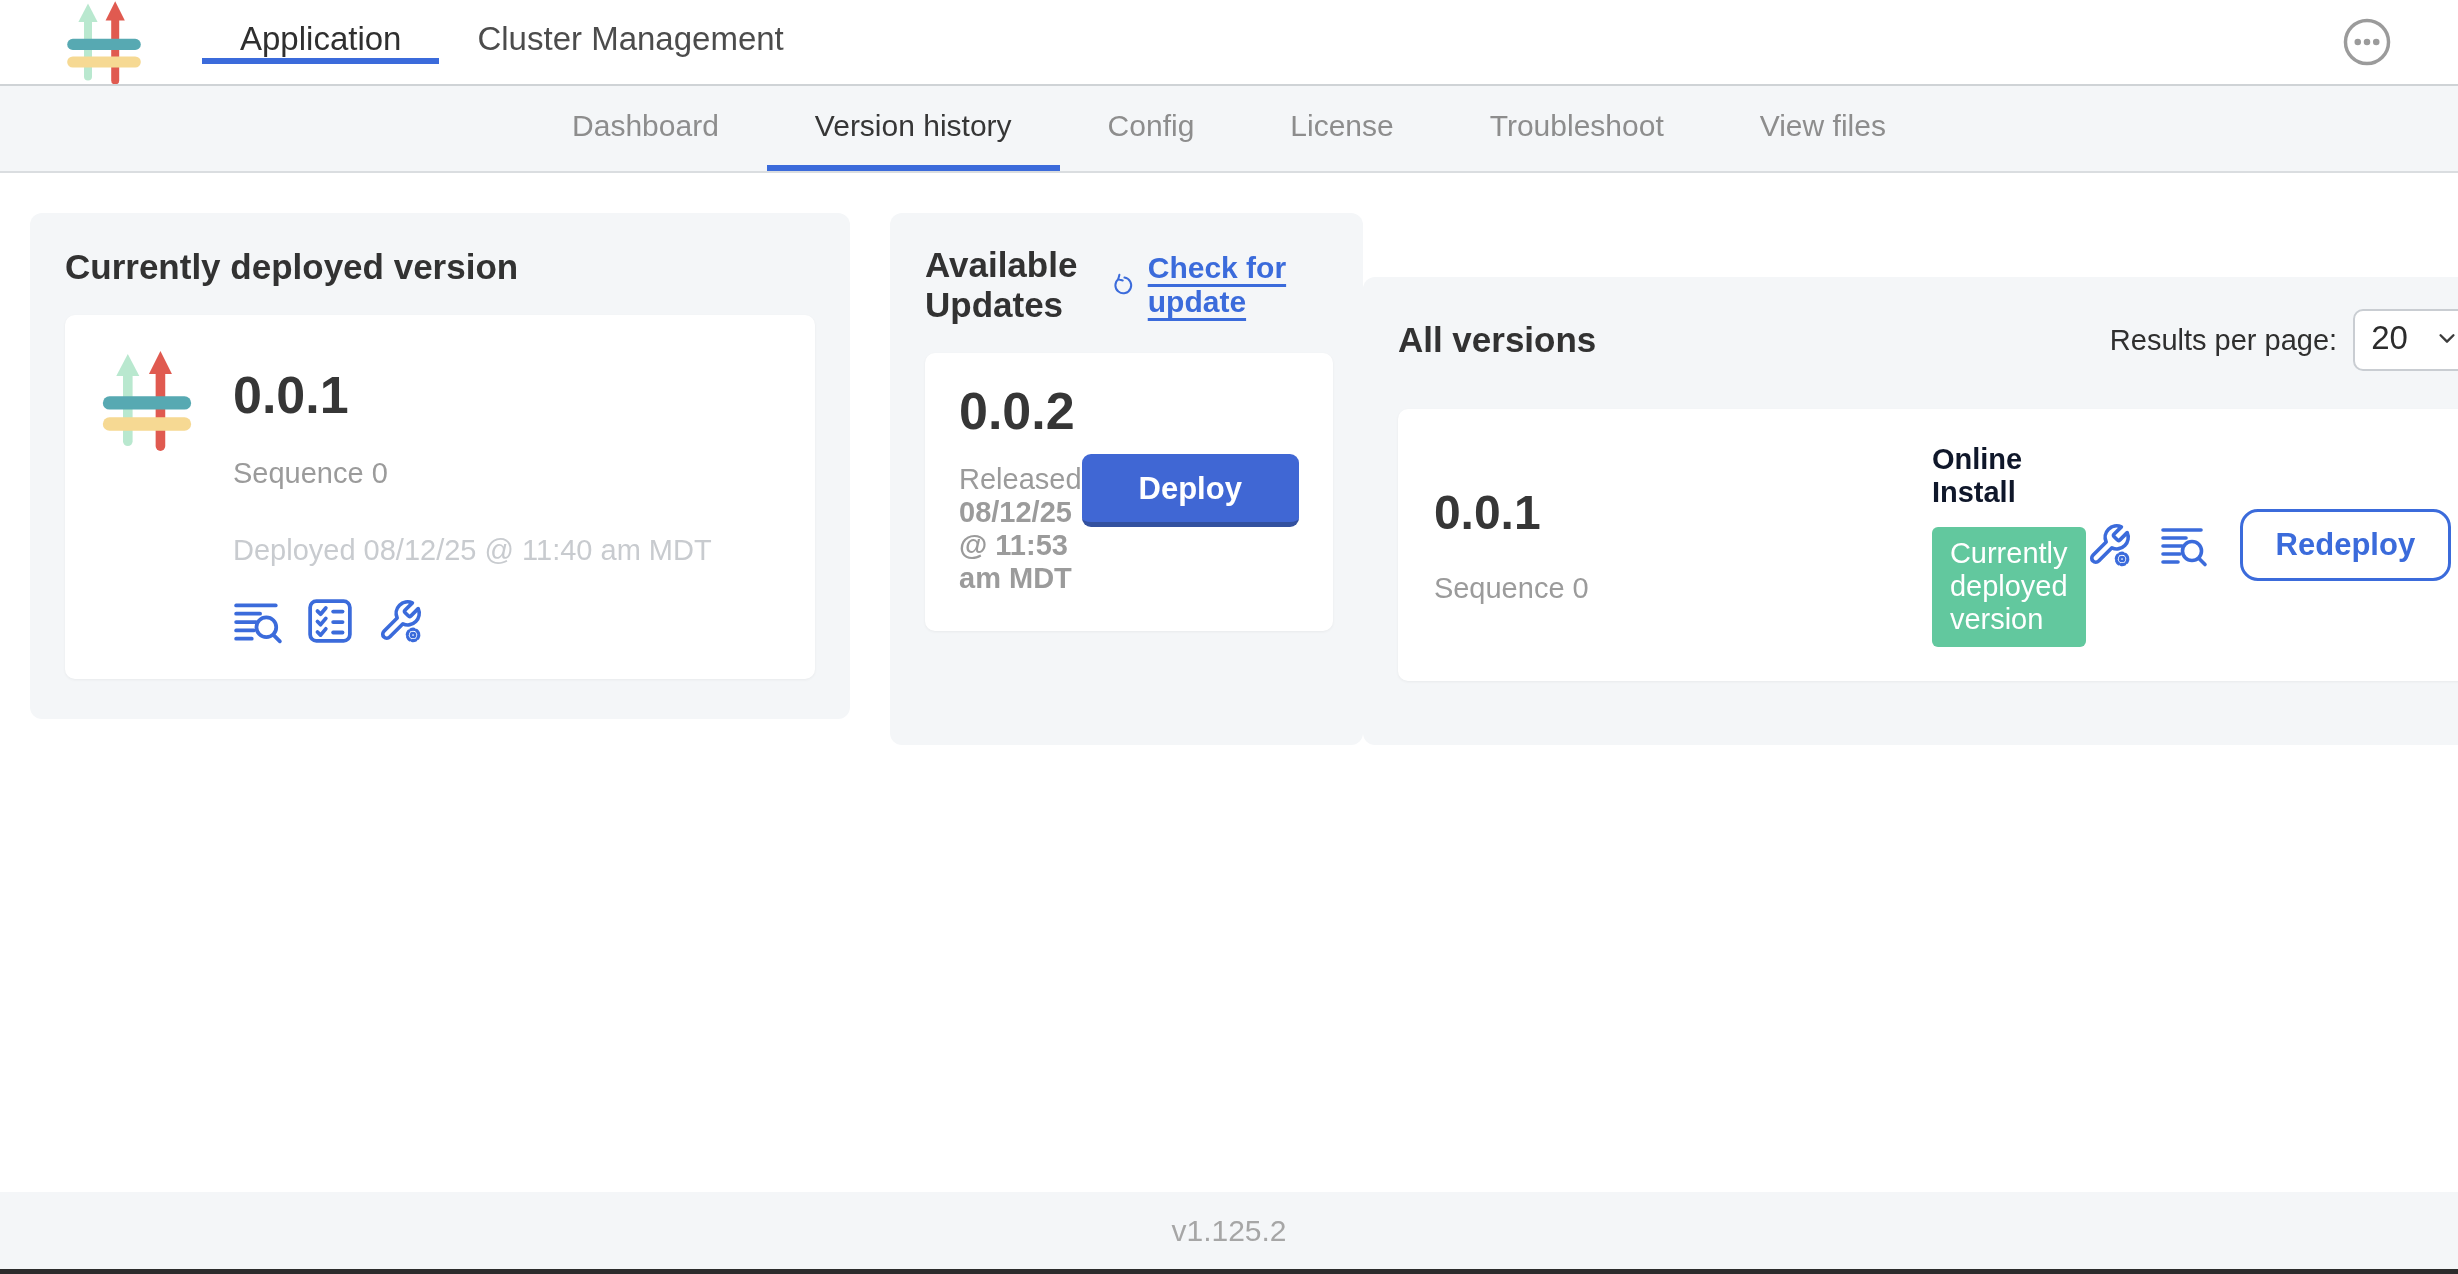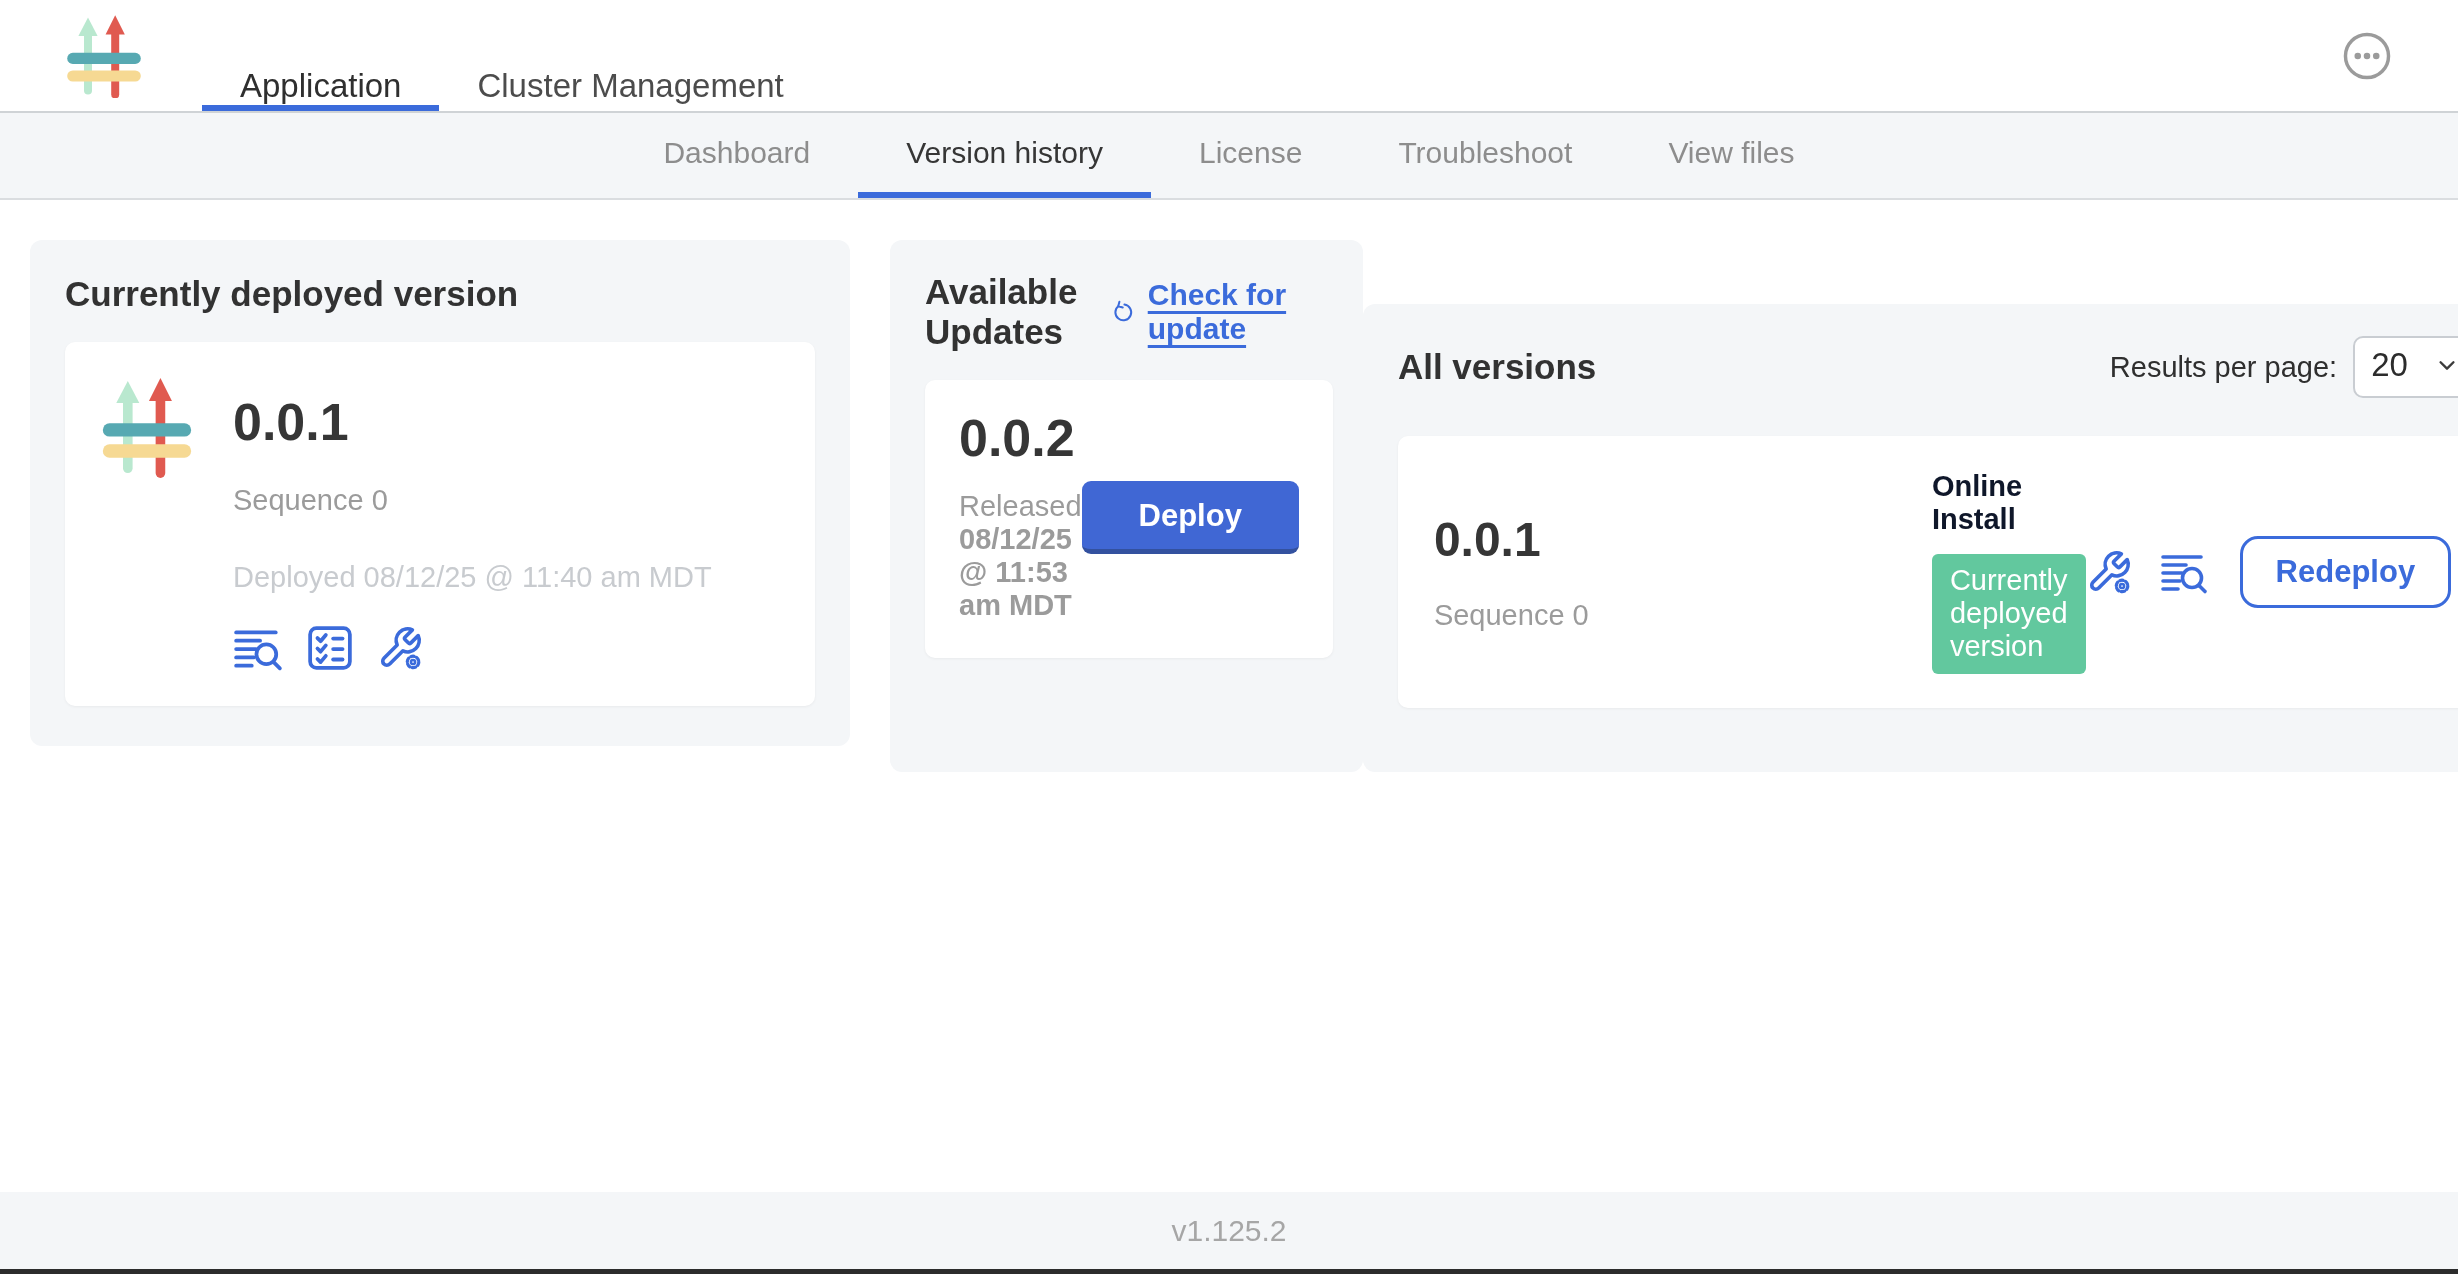--- a/index.html
+++ b/index.html
@@ -8,22 +8,22 @@
     font-family: "Liberation Sans", sans-serif;
     background:#ffffff;
     color:#333;
     width:2458px; height:1274px;
     display:flex; flex-direction:column;
     overflow:hidden;
   }
 
   
   .app-header {
-    height:113px; background:#fff;
-    display:flex; align-items:flex-end;
+    height:86px; background:#fff;
+    display:flex; align-items:center;
     border-bottom:2px solid #cfd3d6;
     flex:0 0 auto;
   }
   .logo-wrap { align-self:center; margin-left:64px; width:80px; height:84px; }
   .header-tabs { display:flex; margin-left:58px; align-items:stretch; }
   .header-tab {
     display:flex; align-items:center;
     padding:0 38px; font-size:33px; color:#4c4c4c;
     border-bottom:6px solid transparent; cursor:pointer;
   }
@@ -179,20 +179,23 @@
 </header>
 
 <nav class="sub-nav">
   <div class="sub-tab">
     <span>Dashboard</span>
   </div>
   <div class="sub-tab active">
     <span>Version history</span>
   </div>
   <div class="sub-tab">
+    <span>Config</span>
+  </div>
+  <div class="sub-tab">
     <span>License</span>
   </div>
   <div class="sub-tab">
     <span>Troubleshoot</span>
   </div>
   <div class="sub-tab">
     <span>View files</span>
   </div>
 </nav>
 

